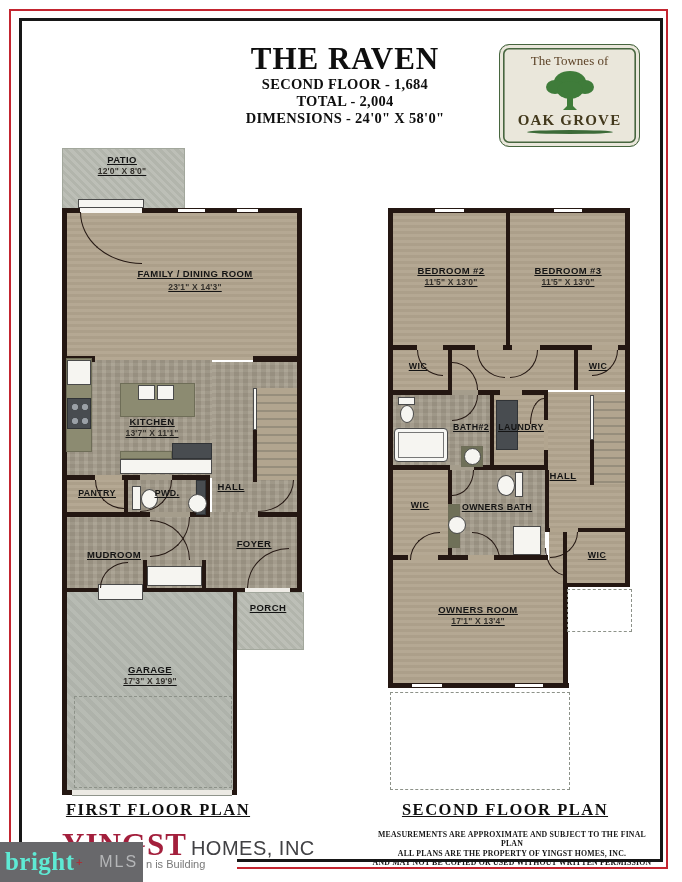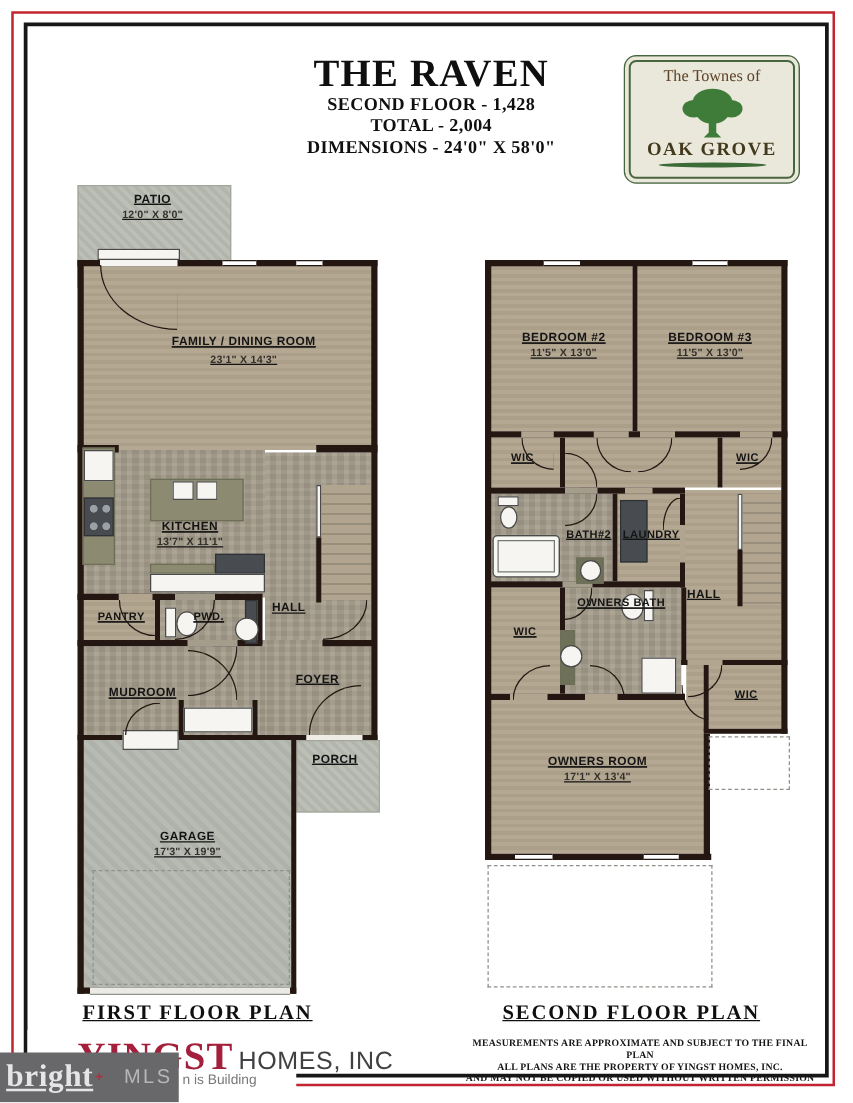--- a/index.html
+++ b/index.html
@@ -54,35 +54,35 @@
   
   .white-patch{position:absolute;left:22px;top:824px;width:215px;height:58px;background:#ffffff;z-index:5;}
   .yingst{position:absolute;left:62px;top:827px;z-index:6;white-space:nowrap;}
   .yingst .a{font:bold 31px "Liberation Serif",serif;color:#a31f3c;letter-spacing:1px;}
   .yingst .b{font:400 20px "Liberation Sans",sans-serif;color:#414144;letter-spacing:.5px;margin-left:4px;}
   .tagline{position:absolute;left:146px;top:858px;z-index:6;font:400 11px "Liberation Sans",sans-serif;color:#787878;}
   .disclaimer{position:absolute;left:368px;top:830px;width:288px;text-align:center;z-index:4;
       font:bold 7.8px "Liberation Serif",serif;line-height:9.3px;letter-spacing:.2px;color:#161616;}
   .bright{position:absolute;left:0;top:842px;width:143px;height:40px;background:#68686b;z-index:9;
           display:flex;align-items:center;justify-content:center;}
-  .bright .br{font:bold 25px "Liberation Serif",serif;color:#e5e5e5;letter-spacing:.5px;text-decoration:underline;}
+  .bright .br{font:bold 25px "Liberation Serif",serif;color:#5eead4;letter-spacing:.5px;}
   .bright .spark{font:bold 9px "DejaVu Sans",sans-serif;color:#a8323a;vertical-align:13px;margin-left:1px;}
   .bright .mls{font:400 16px "Liberation Sans",sans-serif;color:#b5b6b8;margin-left:16px;letter-spacing:2px;}
 </style>
 </head>
 <body>
 
 <div class="page">
 
   <div class="frame-red"></div>
   <div class="frame-black"></div>
 
   <div class="hdr">
     <div class="t">THE RAVEN</div>
-    <div class="ln">SECOND FLOOR - 1,428</div>
+    <div class="ln">SECOND FLOOR - 1,684</div>
     <div class="ln">TOTAL - 2,004</div>
     <div class="ln">DIMENSIONS - 24'0" X 58'0"</div>
   </div>
 
   <div class="badge">
     <div class="top">The Townes of</div>
     <svg width="54" height="42" viewBox="0 0 54 42">
       <g fill="#3f7c3a">
         <ellipse cx="27" cy="13" rx="16" ry="11"></ellipse>
         <ellipse cx="12" cy="18" rx="9" ry="7"></ellipse>
@@ -261,21 +261,21 @@
     <div class="arc arc-bl" style="left:545px;top:548px;width:22px;height:28px"></div>
 
     <div class="rlabel" style="left:451px;top:265px"><span class="nm">BEDROOM #2</span><span class="dm">11'5" X 13'0"</span></div>
     <div class="rlabel" style="left:568px;top:265px"><span class="nm">BEDROOM #3</span><span class="dm">11'5" X 13'0"</span></div>
     <div class="rlabel sm" style="left:418px;top:361px"><span class="nm">WIC</span></div>
     <div class="rlabel sm" style="left:598px;top:361px"><span class="nm">WIC</span></div>
     <div class="rlabel sm" style="left:471px;top:422px"><span class="nm">BATH#2</span></div>
     <div class="rlabel sm" style="left:521px;top:422px"><span class="nm">LAUNDRY</span></div>
     <div class="rlabel nou" style="left:563px;top:470px"><span class="nm">HALL</span></div>
     <div class="rlabel sm" style="left:420px;top:500px"><span class="nm">WIC</span></div>
-    <div class="rlabel sm" style="left:497px;top:477px"><span class="nm">OWNERS BATH</span></div>
+    <div class="rlabel sm" style="left:497px;top:502px"><span class="nm">OWNERS BATH</span></div>
     <div class="rlabel sm" style="left:597px;top:550px"><span class="nm">WIC</span></div>
     <div class="rlabel" style="left:478px;top:604px"><span class="nm">OWNERS ROOM</span><span class="dm">17'1" X 13'4"</span></div>
     <div class="plan-title" style="left:505px;top:800px">SECOND FLOOR PLAN</div>
   </div>
 
   <div class="disclaimer">
     <div>MEASUREMENTS ARE APPROXIMATE AND SUBJECT TO THE FINAL PLAN</div>
     <div>ALL PLANS ARE THE PROPERTY OF YINGST HOMES, INC.</div>
     <div>AND MAY NOT BE COPIED OR USED WITHOUT WRITTEN PERMISSION</div>
   </div>

